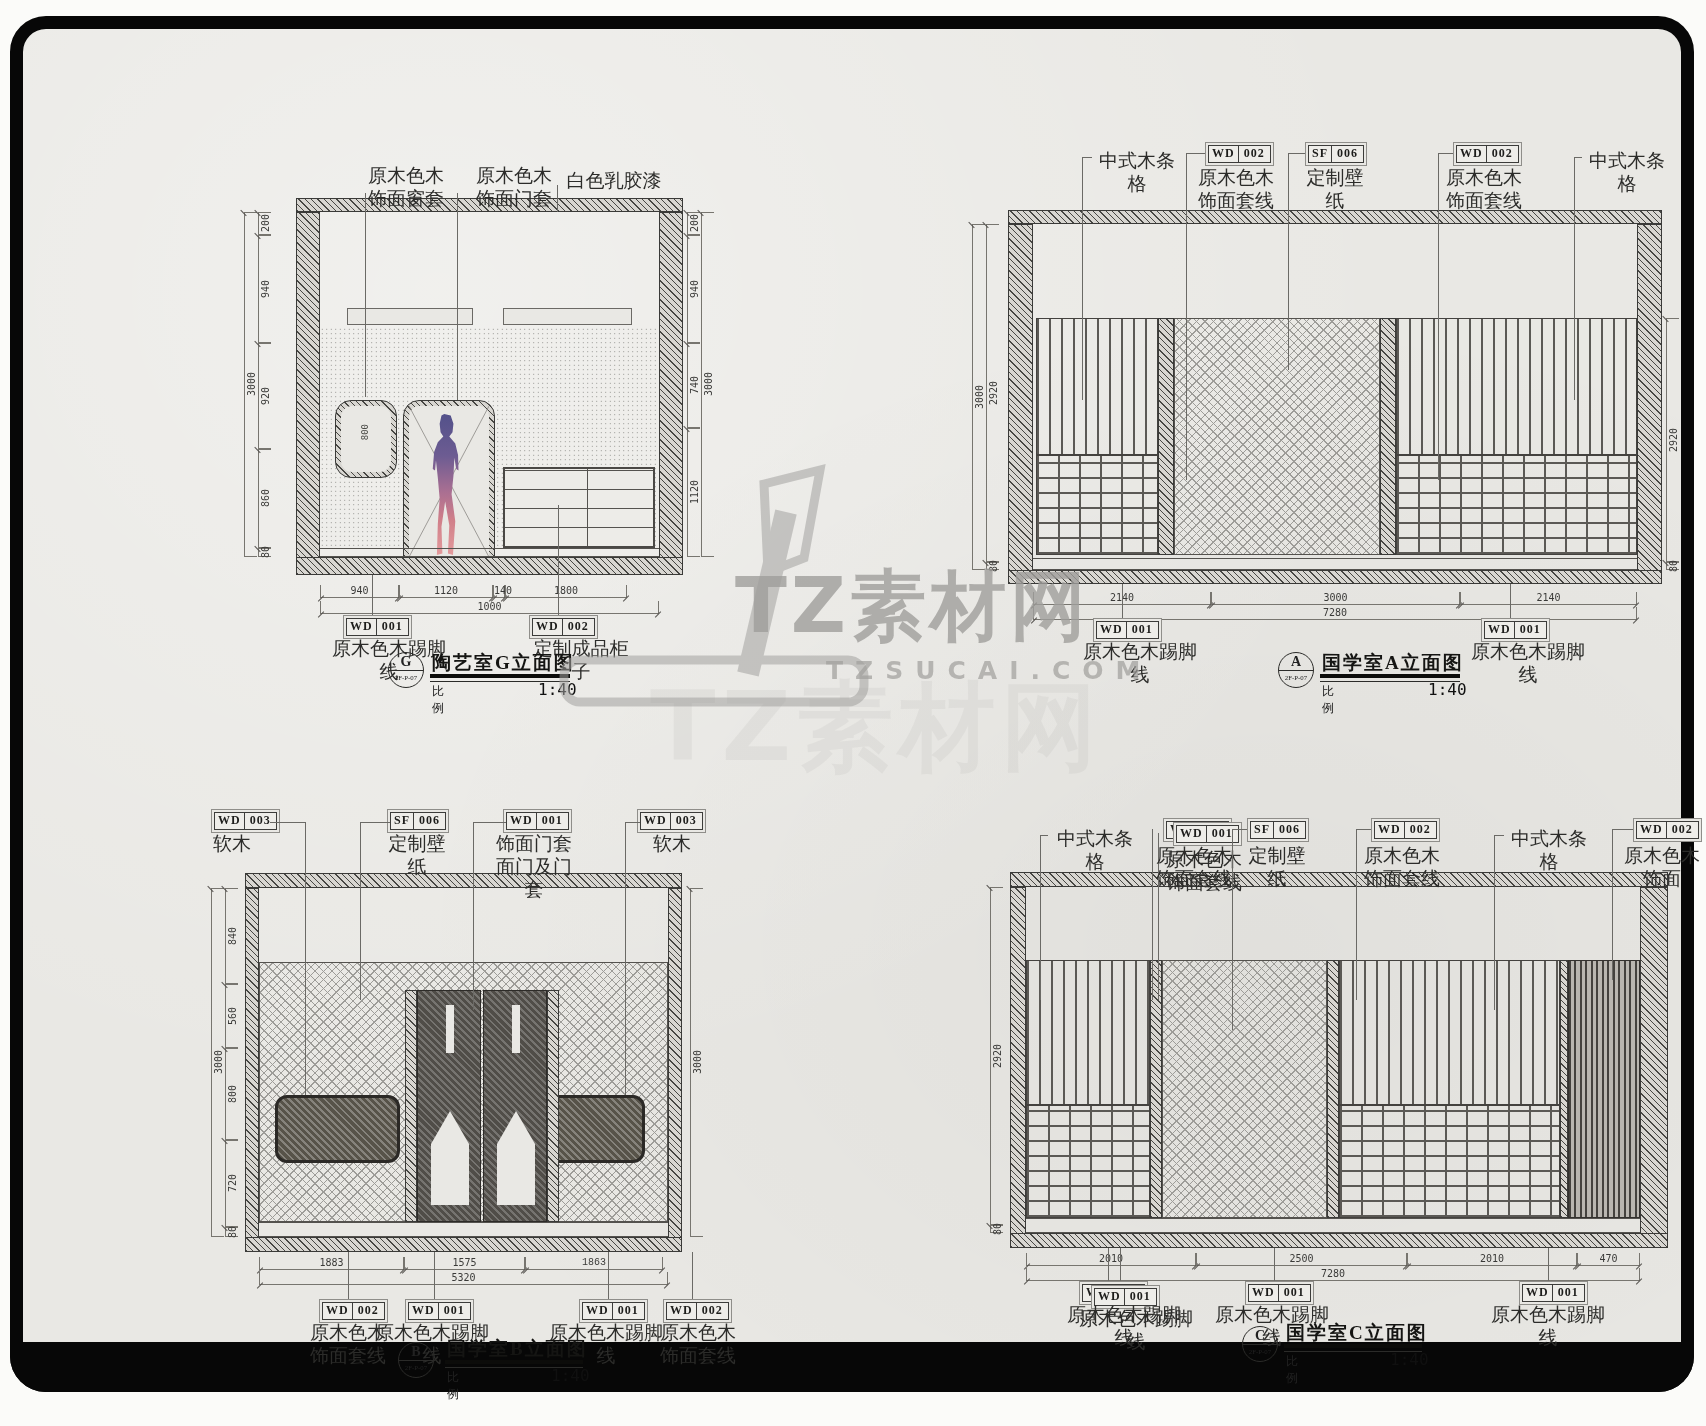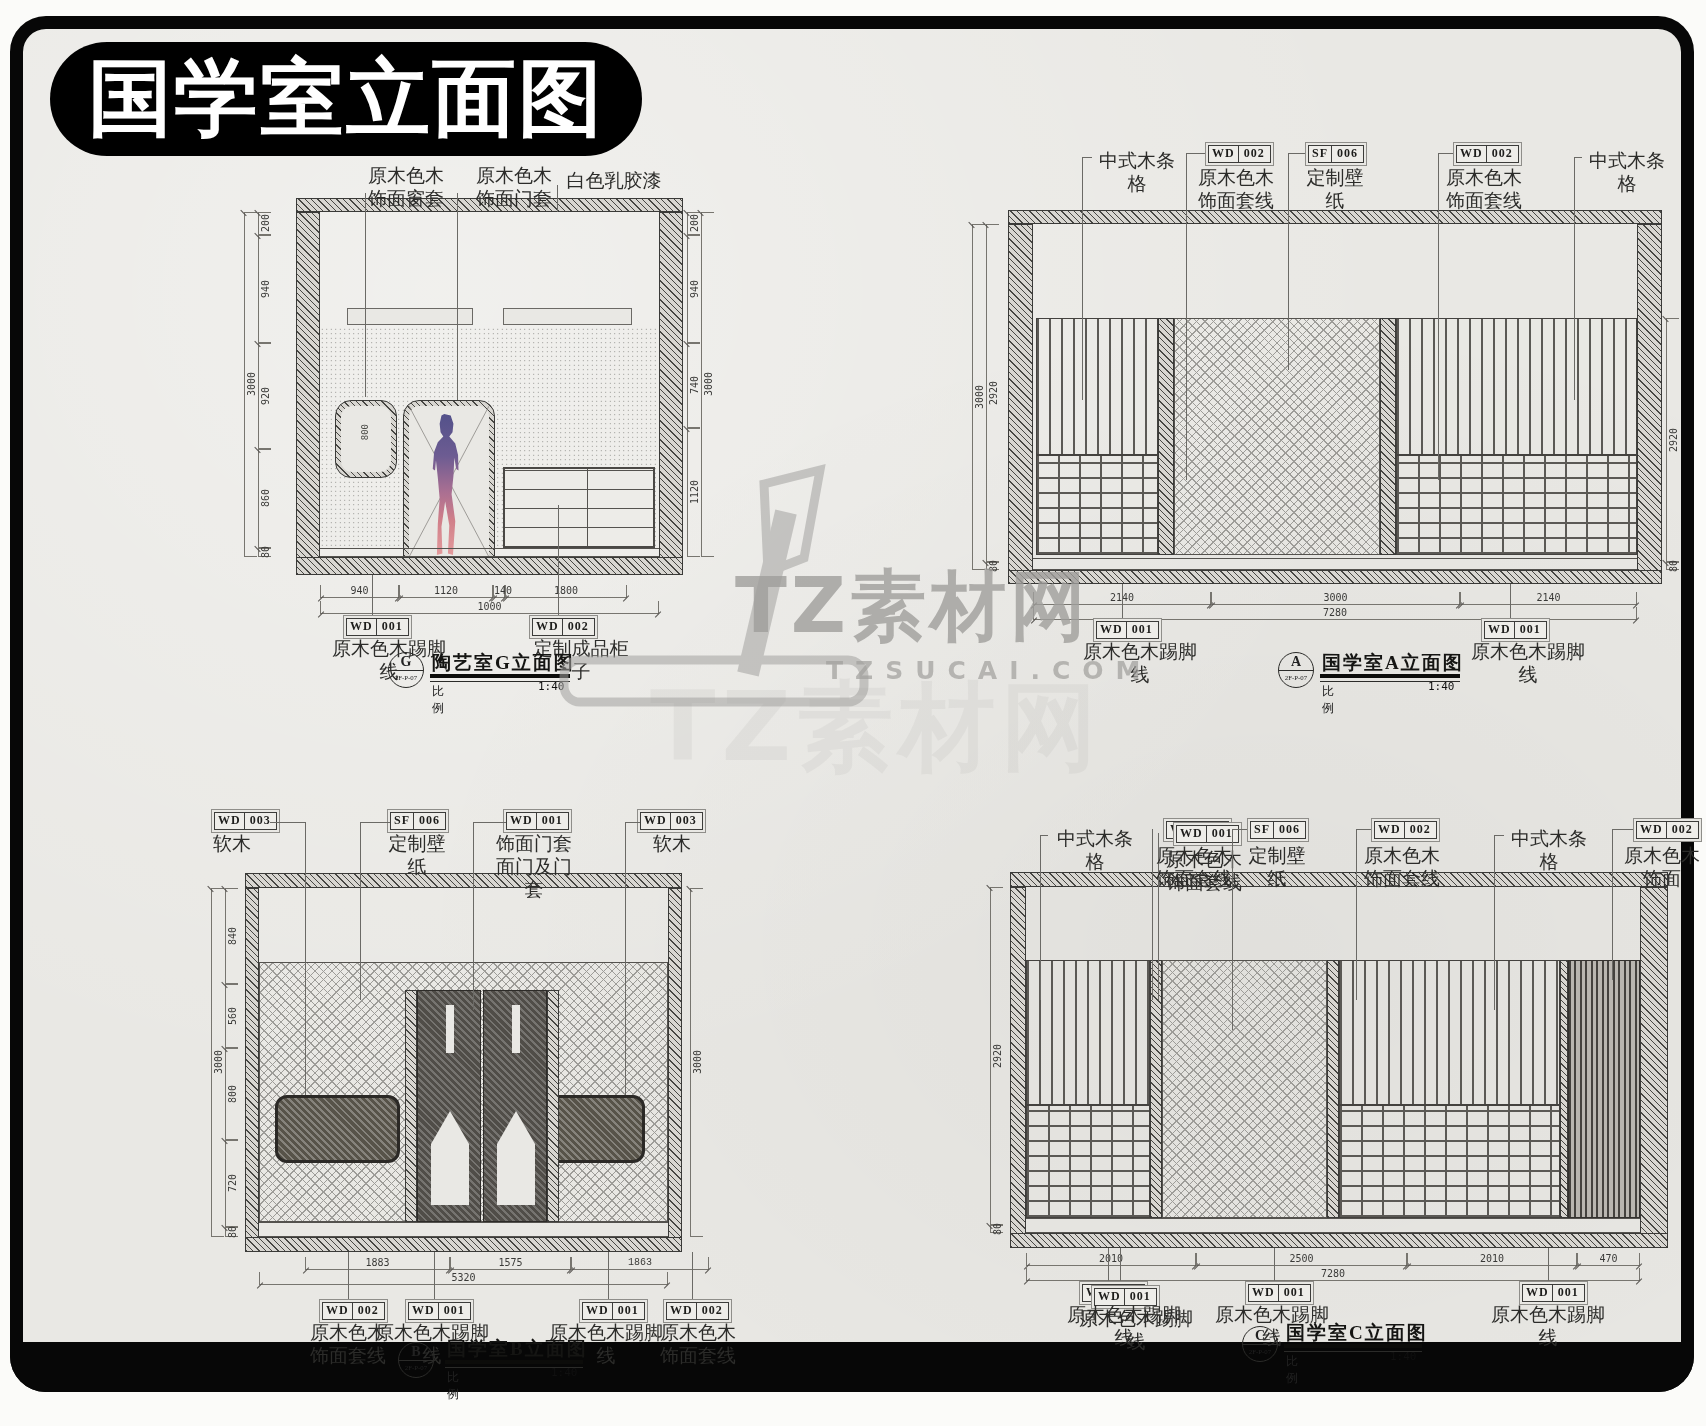--- a/index.html
+++ b/index.html
@@ -36,43 +36,40 @@
   .vseg::before{content:"";position:absolute;top:-4px;left:-2px;height:8px;width:1px;background:#55534f;transform:rotate(-45deg);}
   .vseg u{text-decoration:none;writing-mode:vertical-rl;transform:rotate(180deg);font-family:"DejaVu Sans Mono",monospace;font-size:10px;color:#3a3a38;white-space:nowrap;}
   .tb{position:absolute;}
   .circ{position:absolute;width:36px;height:36px;border:1.5px solid #2b2b29;border-radius:50%;text-align:center;color:#222;box-sizing:border-box;}
   .circ .s{display:block;font-weight:bold;font-size:14px;line-height:17px;border-bottom:1px solid #2b2b29;}
   .circ .r{display:block;font-size:8px;line-height:13px;transform:scale(.85);white-space:nowrap;}
   .nm{position:absolute;font-size:19px;font-weight:bold;color:#151513;letter-spacing:2px;white-space:nowrap;}
   .ln{position:absolute;height:4px;background:#0c0c0a;}
   .ln2{position:absolute;height:1px;background:#2b2b29;}
   .sc{position:absolute;font-size:12px;color:#222;}
-  .sv{position:absolute;font-size:11px;color:#101010;font-family:"DejaVu Sans Mono",monospace;}
+  .sv{position:absolute;font-size:16px;color:#101010;font-family:"DejaVu Sans Mono",monospace;}
   .pel{position:absolute;border:1px solid #6b6965;background:#e9e8e4;box-sizing:border-box;}
   .vd{position:absolute;writing-mode:vertical-rl;transform:rotate(180deg);font-family:"DejaVu Sans Mono",monospace;font-size:9px;color:#4a4a46;}
   .wmbrand{position:absolute;font-family:"DejaVu Sans",sans-serif;font-weight:bold;color:#a09f9c;}
   .leaf{position:absolute;background-color:#504d48;background-image:repeating-linear-gradient(45deg,rgba(255,255,255,.22) 0 2px,transparent 2px 5px);border:1px solid #2d2b28;box-sizing:border-box;}
   .arch{position:absolute;background:#e9e8e4;clip-path:polygon(50% 0,100% 35%,100% 100%,0 100%,0 35%);}
   .slot{position:absolute;background:#e9e8e4;}
   .human{position:absolute;background:linear-gradient(180deg,#53518a 0%,#6d5c92 30%,#a96f92 55%,#d07f89 75%,#e39a9c 100%);
     clip-path:polygon(44% 0%,58% 1%,64% 7%,62% 13%,55% 16%,68% 21%,74% 29%,75% 40%,70% 39%,66% 31%,64% 44%,60% 57%,68% 76%,63% 100%,52% 99%,55% 79%,46% 62%,38% 80%,40% 99%,28% 100%,30% 78%,34% 60%,30% 45%,26% 33%,24% 40%,19% 39%,22% 27%,30% 20%,42% 16%,36% 13%,34% 7%,38% 1%);}
   .cab{position:absolute;border:2px solid #4a4845;background-color:#edece8;box-sizing:border-box;
     background-image:repeating-linear-gradient(0deg,transparent 0 18px,#55534f 18px 19px),linear-gradient(90deg,transparent 0 82px,#55534f 82px 83px,transparent 83px);}
 </style>
 </head>
 <body>
 
 <div class="canvas">
   <div class="paper"></div>
   <div class="frame"></div>
   <div class="bottombar"></div>
 
-  <div class="banner">
-    <span>国学室立面图</span>
-  </div>
 
   <div>
     <div class="abs hatch" style="left:296px;top:198px;width:387px;height:14px;"></div>
     <div class="abs hatch" style="left:296px;top:212px;width:24px;height:363px;"></div>
     <div class="abs hatch" style="left:659px;top:212px;width:24px;height:363px;"></div>
     <div class="abs hatch" style="left:296px;top:557px;width:387px;height:18px;"></div>
     <div class="abs stipple" style="left:320px;top:327px;width:339px;height:221px;"></div>
     <div class="pel" style="left:347px;top:308px;width:126px;height:17px;"></div>
     <div class="pel" style="left:503px;top:308px;width:129px;height:17px;"></div>
 
@@ -360,21 +357,21 @@
         </div>
     </div>
 
     <div class="vchain" style="left:690px;top:888px;">
       <div class="vseg" style="height:349px;">
           <u>3000</u>
         </div>
     </div>
 
     <div class="hchain" style="left:259px;top:1257px;">
-      <div class="hseg" style="width:145px;margin-left:46px;">1883</div>
+      <div class="hseg" style="width:145px;">1883</div>
       <div class="hseg" style="width:121px;">1575</div>
       <div class="hseg" style="width:138px;font-family:Liberation Mono, monospace;">1863</div>
     </div>
     <div class="hchain" style="left:259px;top:1272px;">
       <div class="hseg" style="width:409px;">5320</div>
     </div>
 
     <div class="ld" style="left:348px;top:1252px;height:50px;"></div>
     <span class="tag" style="left:322px;top:1302px;">
         <i>WD</i>

